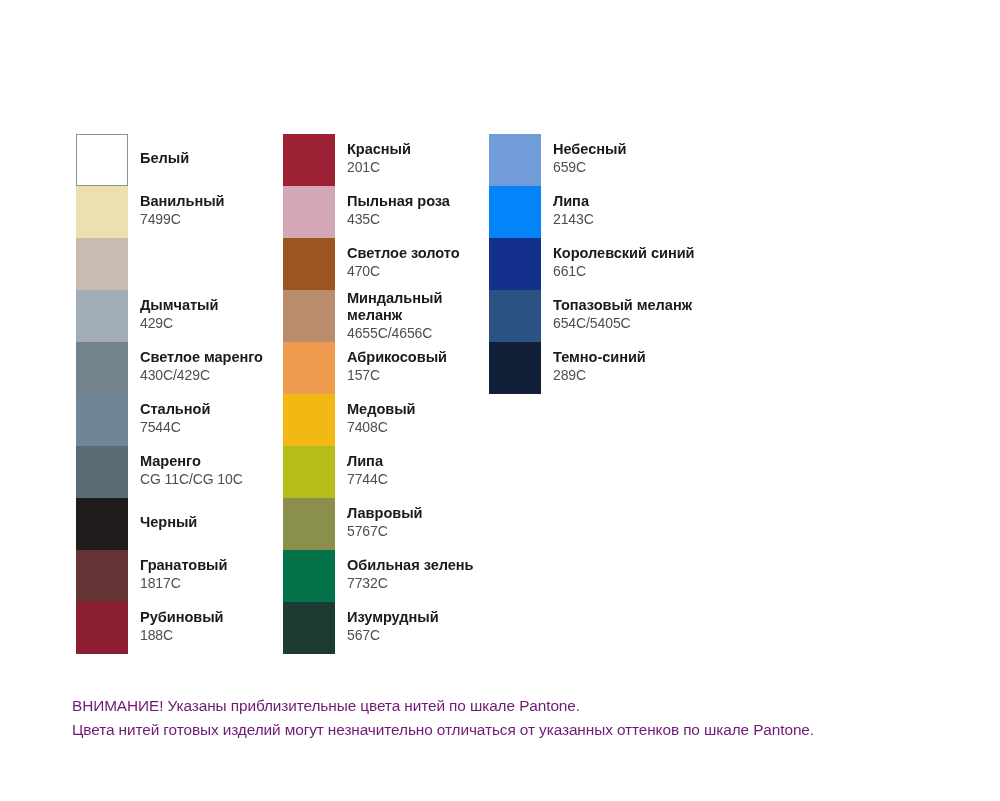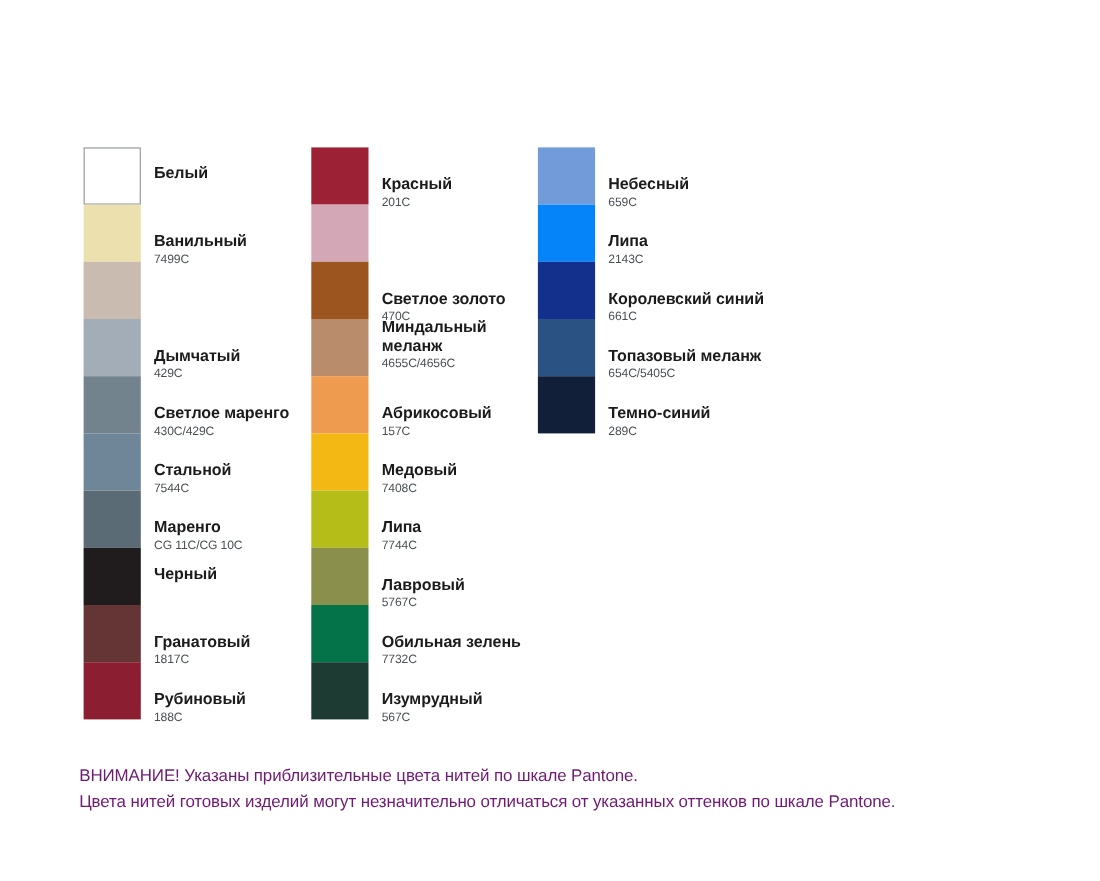--- a/index.html
+++ b/index.html
@@ -82,31 +82,31 @@
 
   .name {
     font-size: 14.6px;
     font-weight: bold;
     color: #1b1b1b;
     white-space: pre-line;
     line-height: 1.18;
     letter-spacing: -0.05px;
   }
   .code {
-    font-size: 11px;
+    font-size: 14px;
     font-weight: normal;
     color: #4a4f55;
     letter-spacing: -0.1px;
     margin-top: 2px;
   }
   .code:empty { display: none; }
 
   
   .swatch-row.lines-1 .label-block { padding-top: 16px; }
-  .swatch-row.lines-2 .label-block { padding-top: 7px; margin-top: 19px; }
+  .swatch-row.lines-2 .label-block { padding-top: 7px; }
   .swatch-row.lines-3 .label-block { padding-top: 0px; }
 
   
   .footer {
     position: absolute;
     left: 72px;
     top: 694px;
     width: 890px;
     font-size: 15.4px;
     color: #701a75;
@@ -191,20 +191,24 @@
       <div class="column col-1">
         <div class="swatch-row lines-2">
           <div class="chip" style="background: rgb(157, 33, 52);"></div>
           <div class="label-block">
             <div class="name">Красный</div>
             <div class="code">201C</div>
           </div>
         </div>
         <div class="swatch-row lines-2">
           <div class="chip" style="background: rgb(212, 167, 183);"></div>
+          <div class="label-block">
+            <div class="name">Пыльная роза</div>
+            <div class="code">435C</div>
+          </div>
         </div>
         <div class="swatch-row lines-2">
           <div class="chip" style="background: rgb(157, 85, 32);"></div>
           <div class="label-block">
             <div class="name">Светлое золото</div>
             <div class="code">470C</div>
           </div>
         </div>
         <div class="swatch-row lines-3">
           <div class="chip" style="background: rgb(185, 140, 108);"></div>

